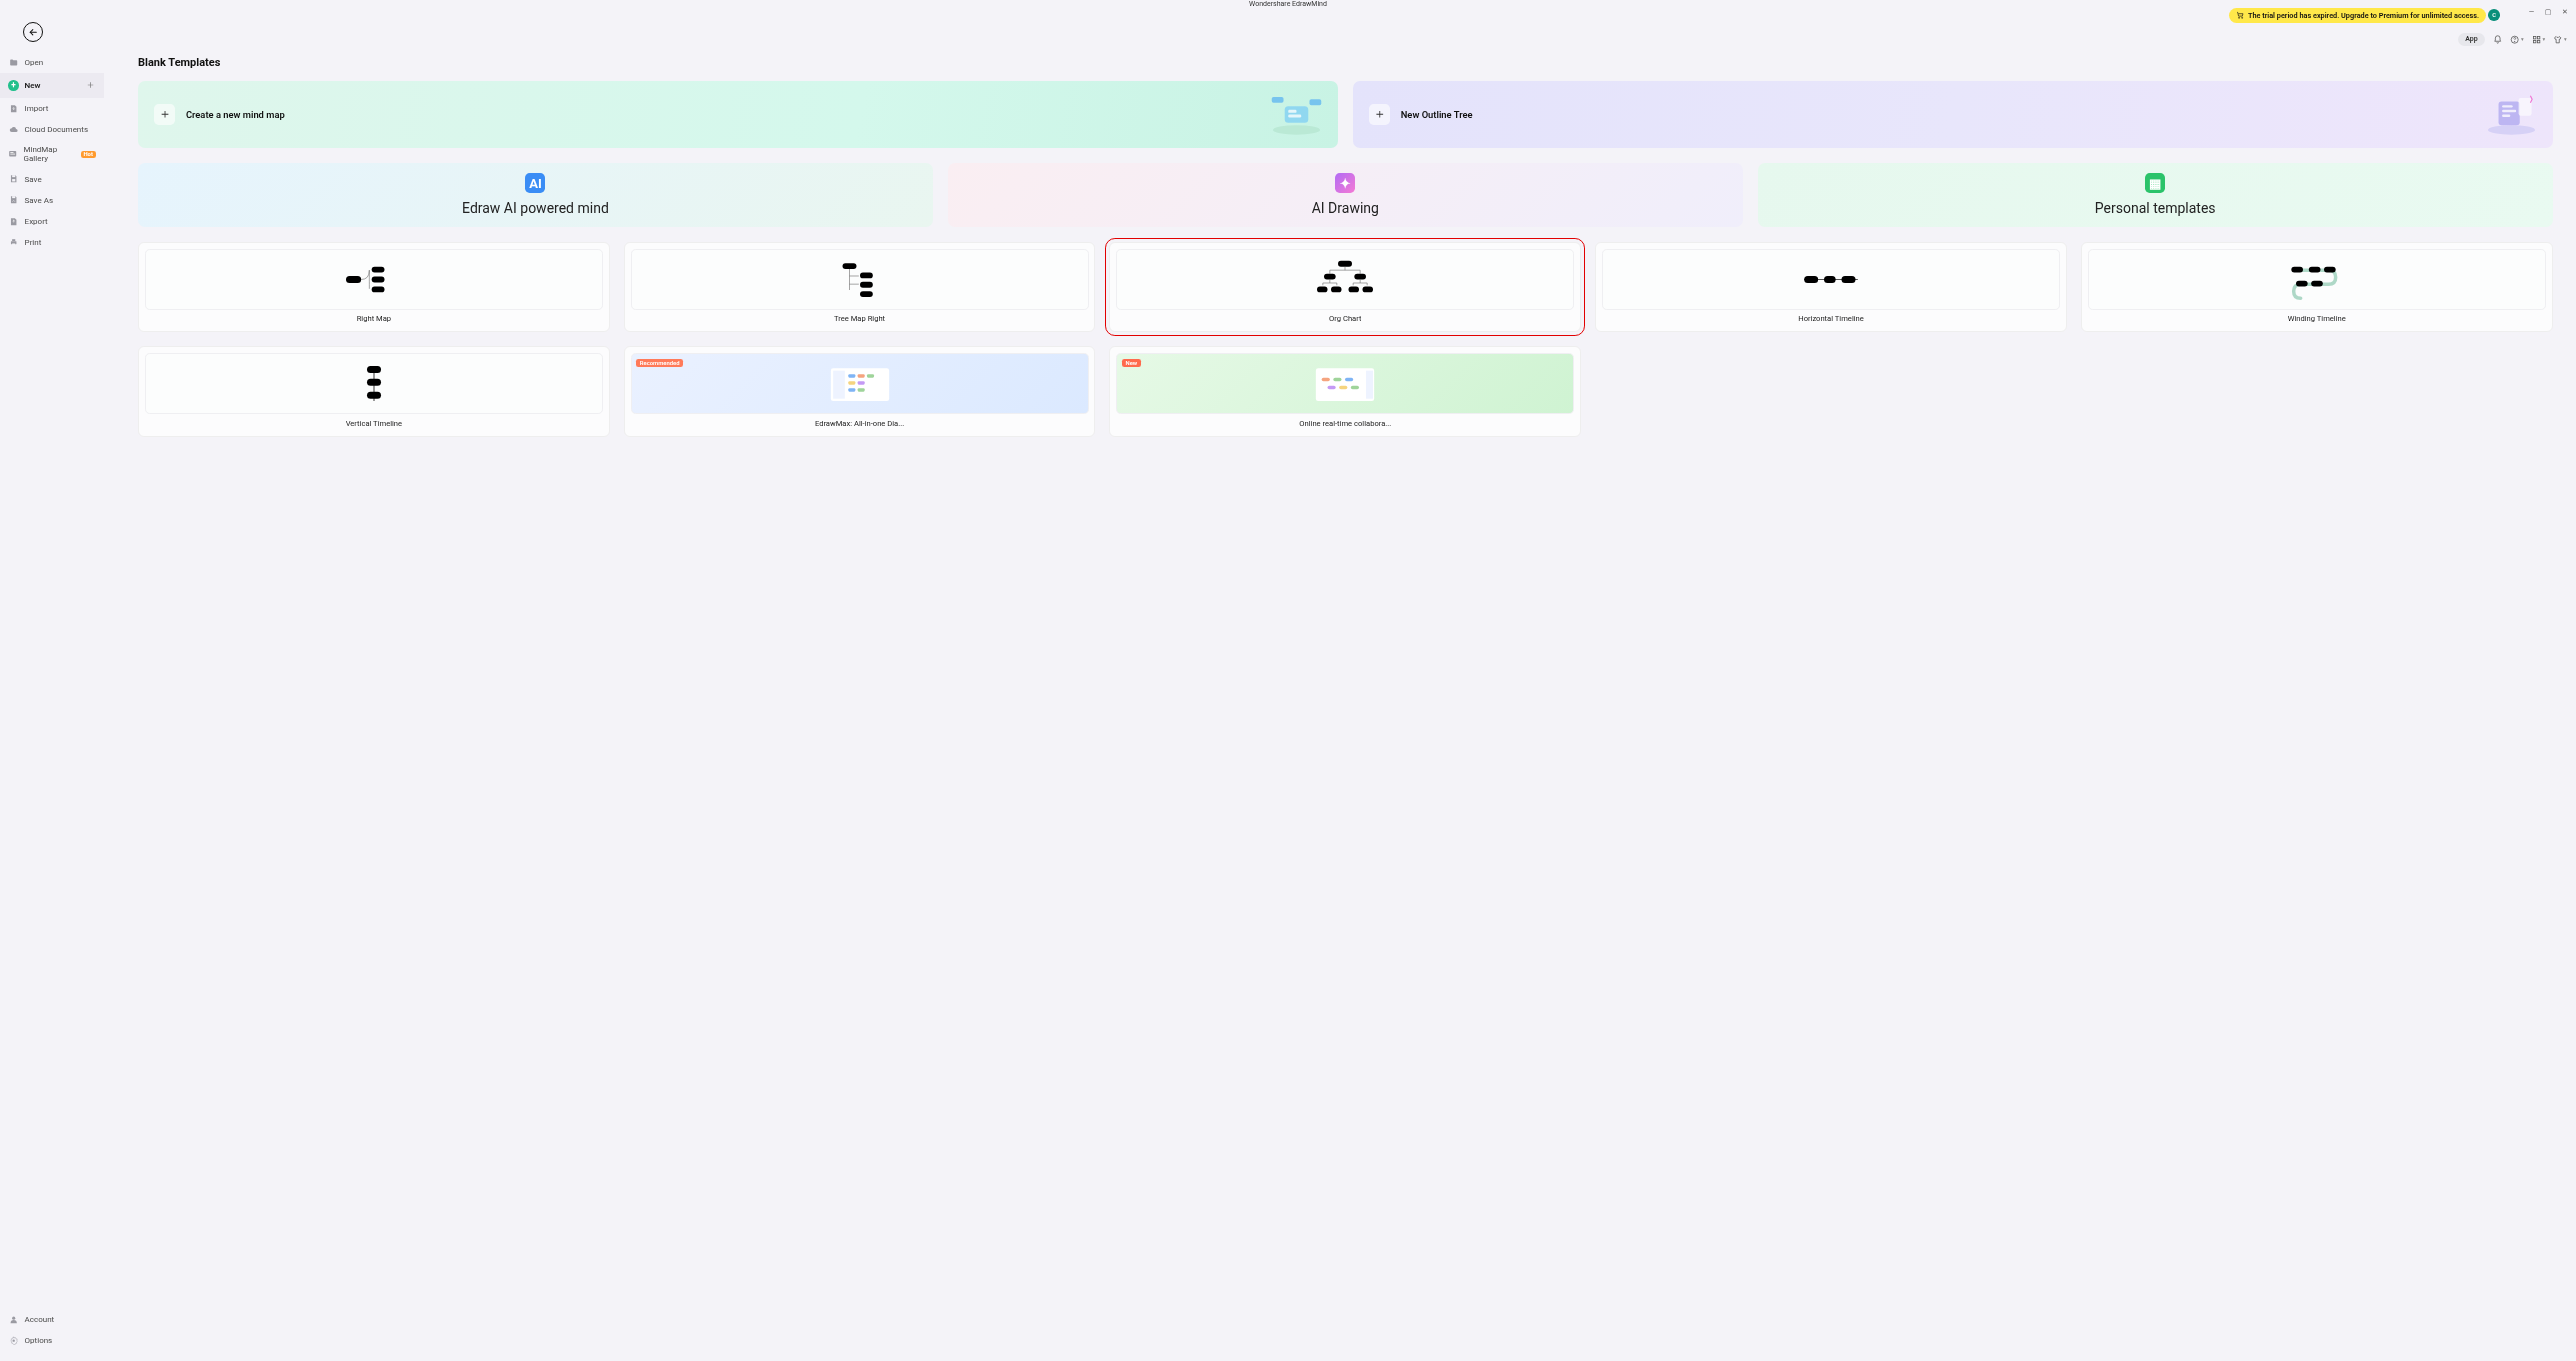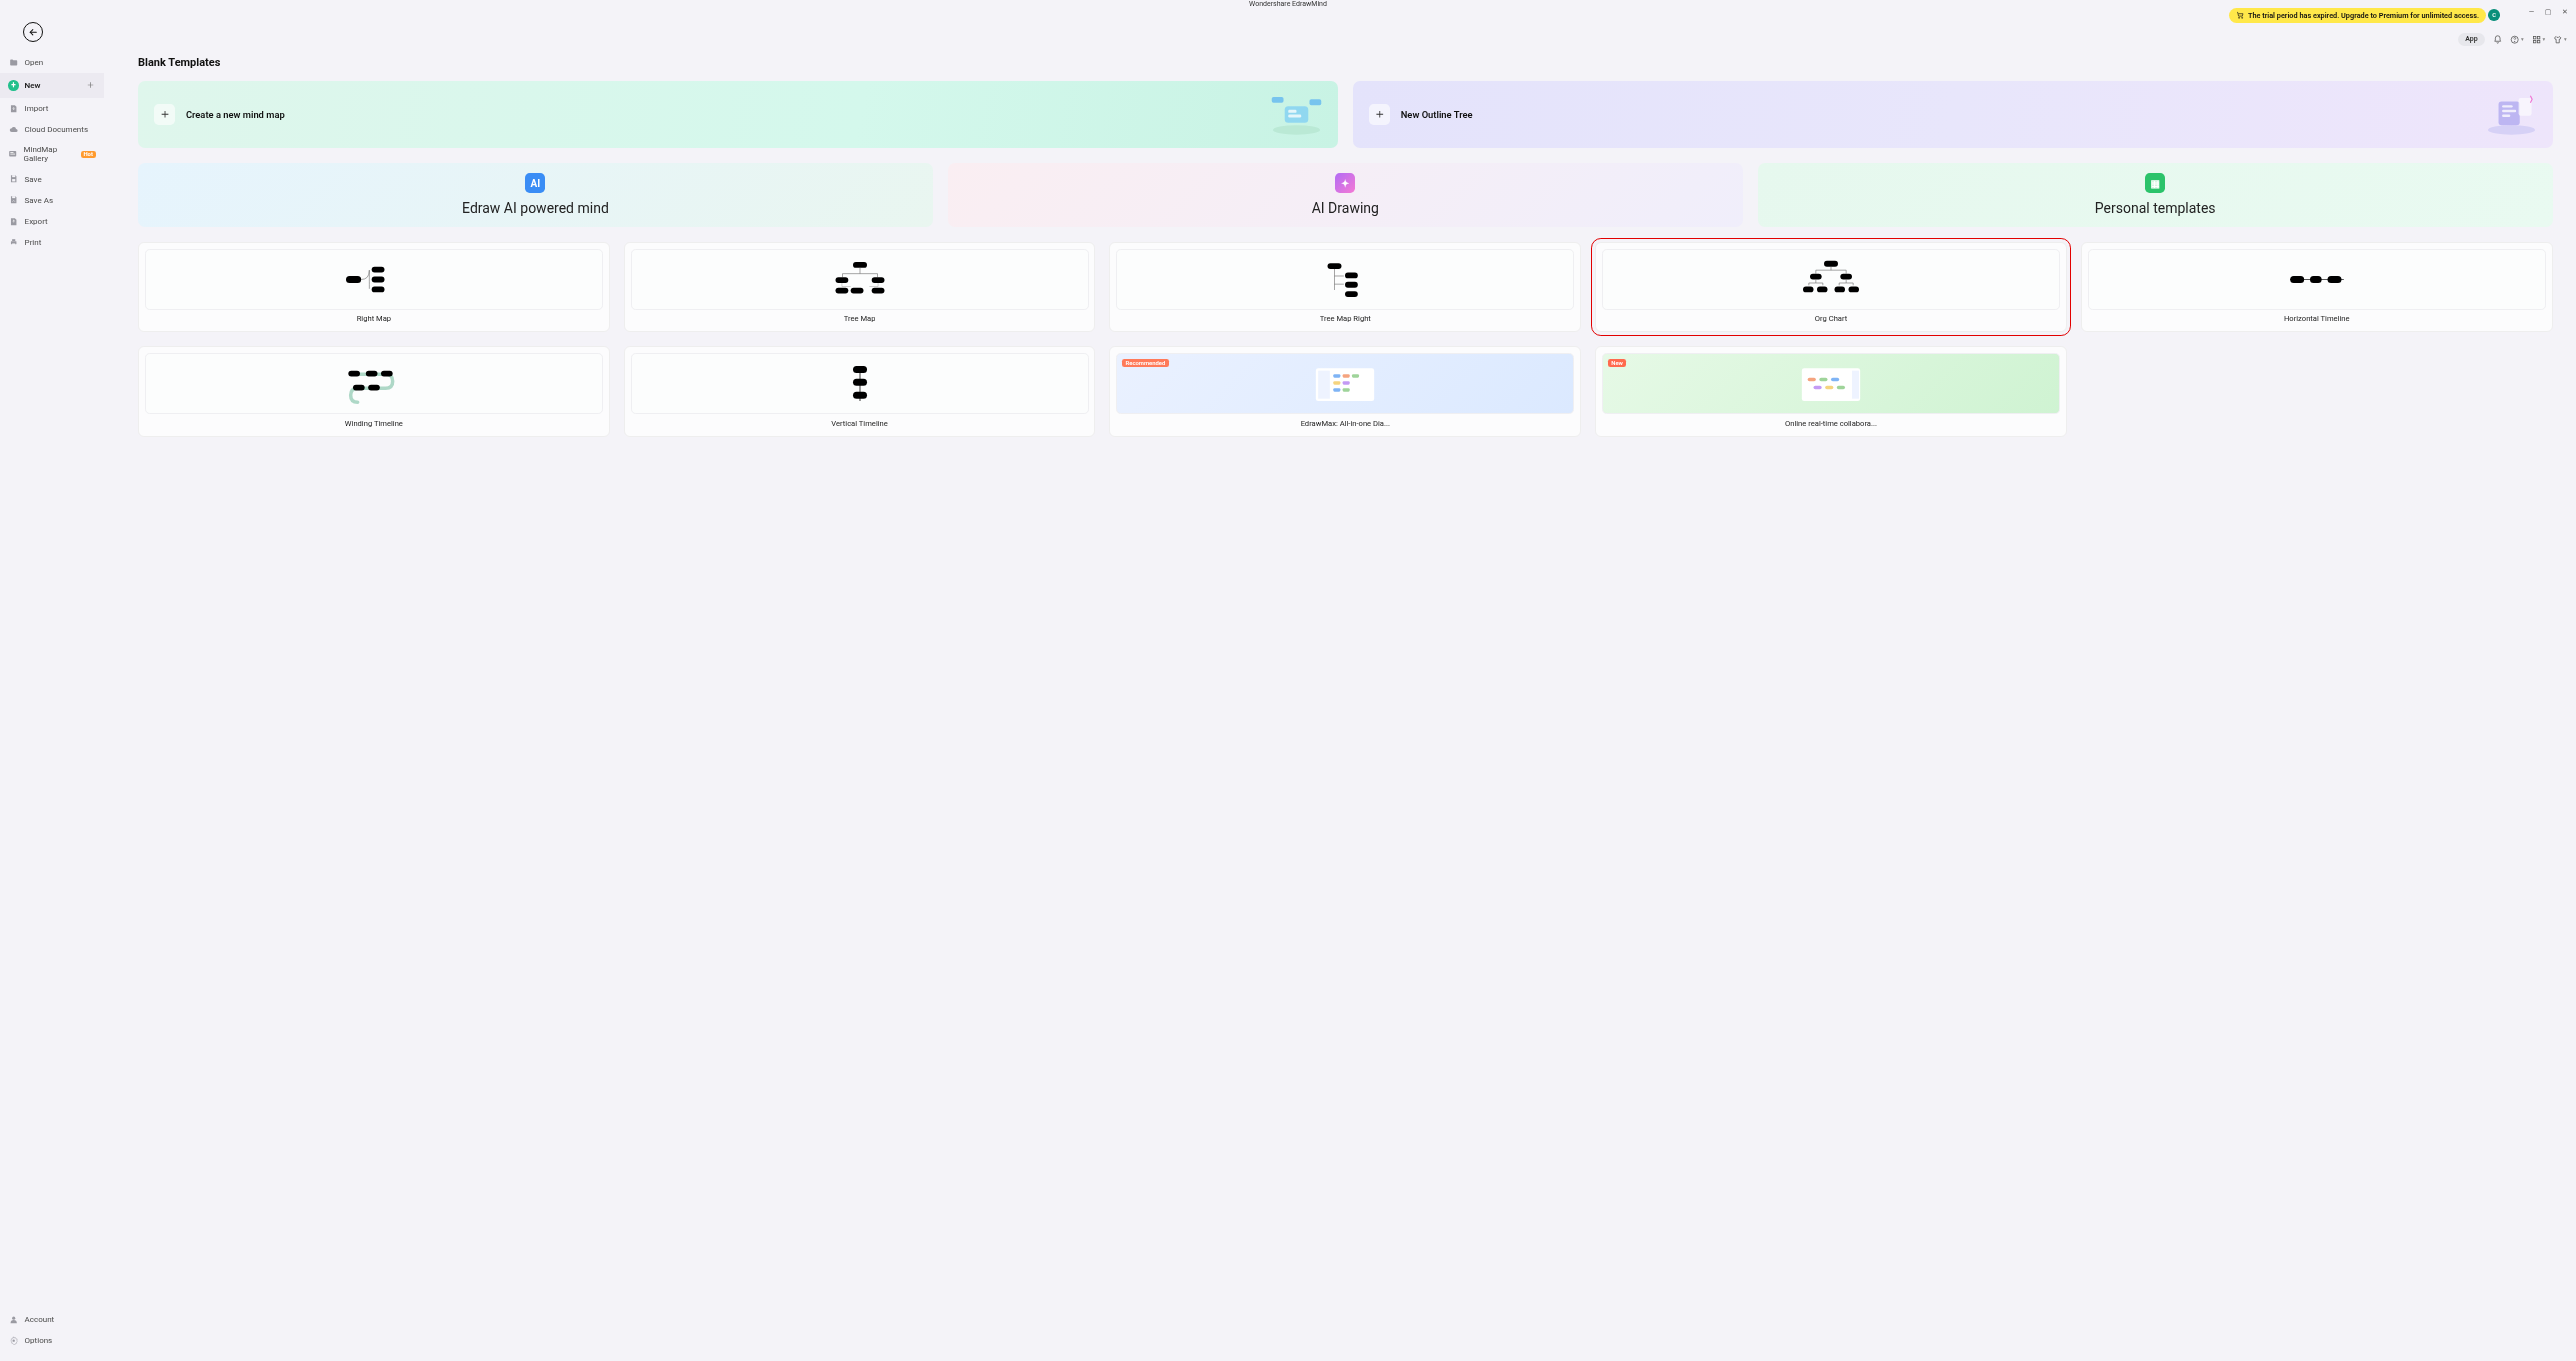--- a/index.html
+++ b/index.html
@@ -190,21 +190,21 @@
   
   .feat-row { display:flex; gap:15px; margin-bottom:15px; }
   .feat-card {
     flex:1; height:64px; border-radius:7px;
     display:flex; flex-direction:column; align-items:center; justify-content:center; gap:7px;
     cursor:pointer;
   }
   .feat-card.ai   { background: linear-gradient(135deg,#e6f4fd,#e9f6f0); }
   .feat-card.draw { background: linear-gradient(135deg,#faeef2,#f0eefb); }
   .feat-card.pers { background: linear-gradient(135deg,#e6f8ee,#e9faf1); }
-  .feat-card .ico48 { width:20px;height:20px;border-radius:4.7px;display:flex;align-items:center;justify-content:center;color:#fff;font-weight:700;font-size:10px; }
+  .feat-card .ico48 { width:20px;height:20px;border-radius:4.7px;display:flex;align-items:center;justify-content:center;color:#fff;font-weight:700;font-size:13px; }
   .feat-card.ai   .ico48 { background:#3a8df5; }
   .feat-card.draw .ico48 { background: linear-gradient(135deg,#b26bf5,#f57ad4); }
   .feat-card.pers .ico48 { background:#2bc36a; }
   .feat-label { font-size:14px; color:#222; }
 
   
   .tpl-grid { display:grid; grid-template-columns: repeat(5, 1fr); gap:14px; }
   .tpl-card {
     background:#fcfcfd;
     border:0.6px solid #eee;
@@ -487,35 +487,20 @@
               <rect x="12" y="34" width="26" height="12" rx="6" class="node grn"></rect>
               <path d="M38 40 Q52 40 52 24 Q52 40 52 40 Q52 40 52 56" stroke="#666" fill="none"></path>
               <rect x="56" y="18" width="22" height="10" rx="5" class="node lgrn"></rect>
               <rect x="56" y="35" width="22" height="10" rx="5" class="node yel"></rect>
               <rect x="56" y="52" width="22" height="10" rx="5" class="node lgrn"></rect>
             </svg>
         </div>
         <div class="tpl-label">Right Map</div>
       </div>
 
-      <div class="tpl-card">
-        <div class="tpl-thumb">
-          <svg class="th" viewBox="0 0 120 80">
-              <rect x="48" y="10" width="24" height="10" rx="5" class="node grn"></rect>
-              <path d="M60 20 V30 M60 30 H30 M60 30 H90 M30 30 V36 M90 30 V36" stroke="#666" fill="none"></path>
-              <rect x="18" y="36" width="22" height="10" rx="5" class="node lgrn"></rect>
-              <rect x="80" y="36" width="22" height="10" rx="5" class="node lgrn"></rect>
-              <path d="M29 46 V52 M91 46 V52 M29 52 H44 M91 52 H76" stroke="#666" fill="none" opacity=".5"></path>
-              <rect x="18" y="54" width="22" height="10" rx="5" class="node yel"></rect>
-              <rect x="44" y="54" width="22" height="10" rx="5" class="node lgrn2"></rect>
-              <rect x="80" y="54" width="22" height="10" rx="5" class="node lgrn2"></rect>
-            </svg>
-        </div>
-        <div class="tpl-label">Tree Map</div>
-      </div>
 
       <div class="tpl-card">
         <div class="tpl-thumb">
           <svg class="th" viewBox="0 0 120 80">
               <rect x="30" y="12" width="24" height="10" rx="5" class="node grn"></rect>
               <path d="M42 22 V58 M42 34 H58 M42 48 H58" stroke="#666" fill="none"></path>
               <rect x="60" y="28" width="22" height="10" rx="5" class="node lgrn"></rect>
               <rect x="60" y="44" width="22" height="10" rx="5" class="node yel"></rect>
               <rect x="60" y="60" width="22" height="10" rx="5" class="node lgrn2"></rect>
             </svg>

